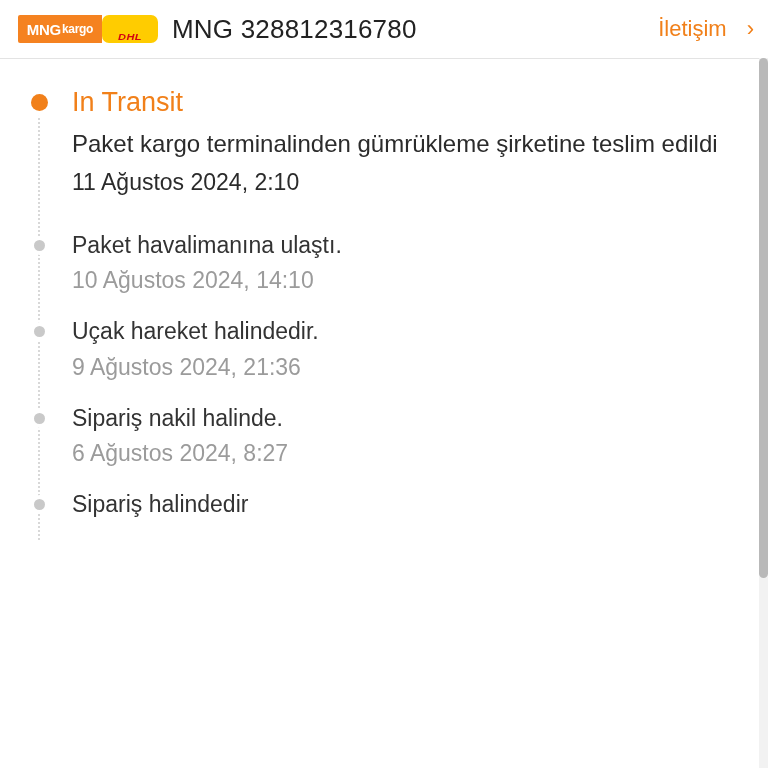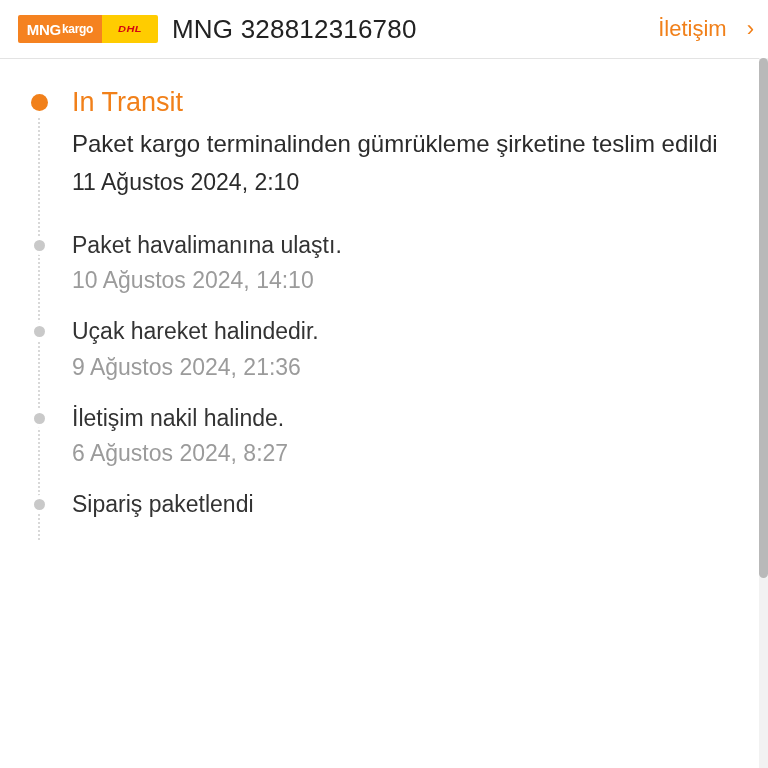--- a/index.html
+++ b/index.html
@@ -47,23 +47,24 @@
   }
   .logo-mng .kargo {
     font-size: 12px;
     font-weight: bold;
     margin-left: 1px;
   }
   .logo-dhl {
     background: #ffcc00;
     width: 56px;
     display: flex;
-    align-items: center;
+    align-items: flex-end;
     justify-content: center;
     flex: 0 0 56px;
+    border-radius: 7px;
   }
   .logo-dhl span {
     color: #d40511;
     font-size: 11px;
     font-weight: bold;
     font-style: italic;
     letter-spacing: 0.5px;
     transform: scaleY(0.8);
   }
   .header-title {
@@ -244,30 +245,30 @@
       <div class="event-date">9 Ağustos 2024, 21:36</div>
     </div>
   </div>
 
 
   <div class="event">
     <div class="dot-col">
       <div class="dot"></div>
     </div>
     <div class="event-body">
-      <div class="event-desc">İletişim nakil halinde.</div>
+      <div class="event-desc">Sipariş nakil halinde.</div>
       <div class="event-date">6 Ağustos 2024, 8:27</div>
     </div>
   </div>
 
   <div class="event">
     <div class="dot-col">
       <div class="dot"></div>
     </div>
     <div class="event-body">
-      <div class="event-desc">Sipariş paketlendi</div>
+      <div class="event-desc">Sipariş halindedir</div>
     </div>
   </div>
 </div>
 
 <div class="scrollbar-track">
   <div class="scrollbar-thumb"></div>
 </div>
 
 </body></html>

